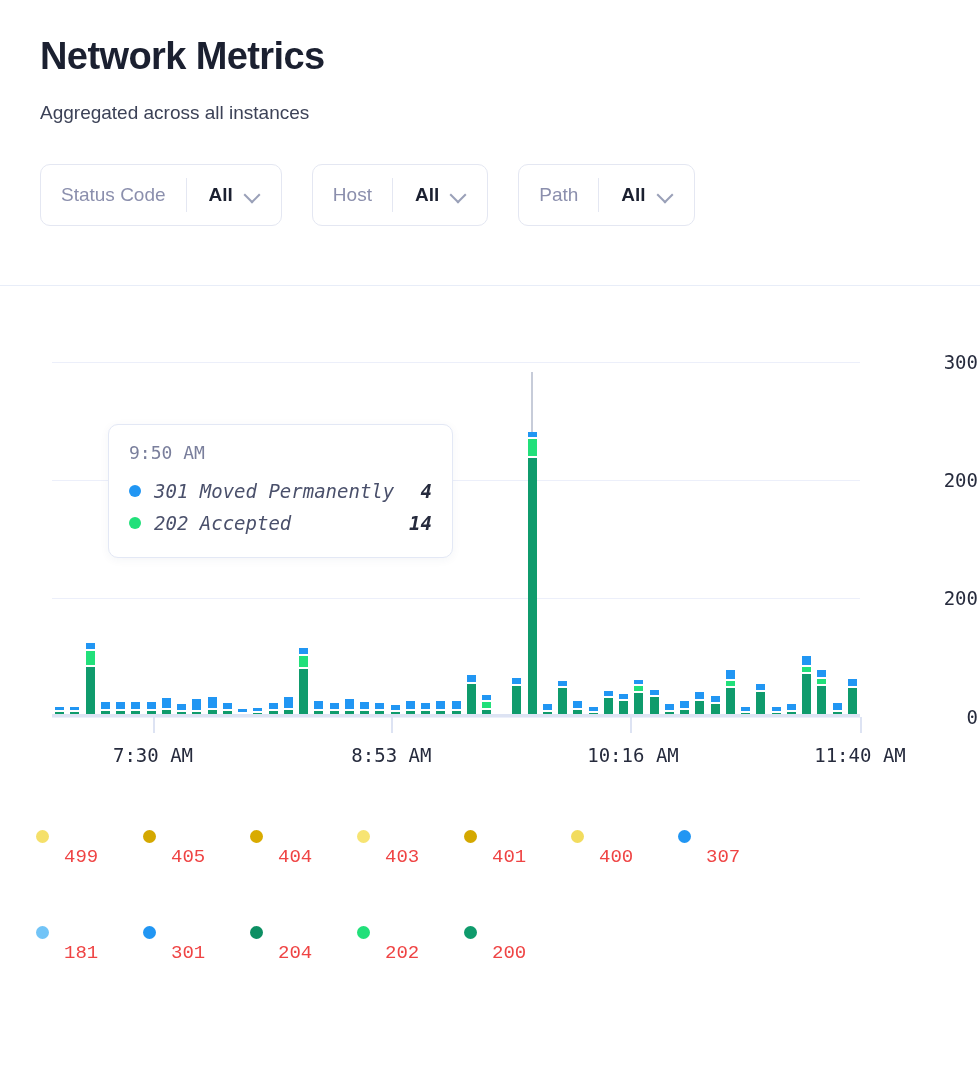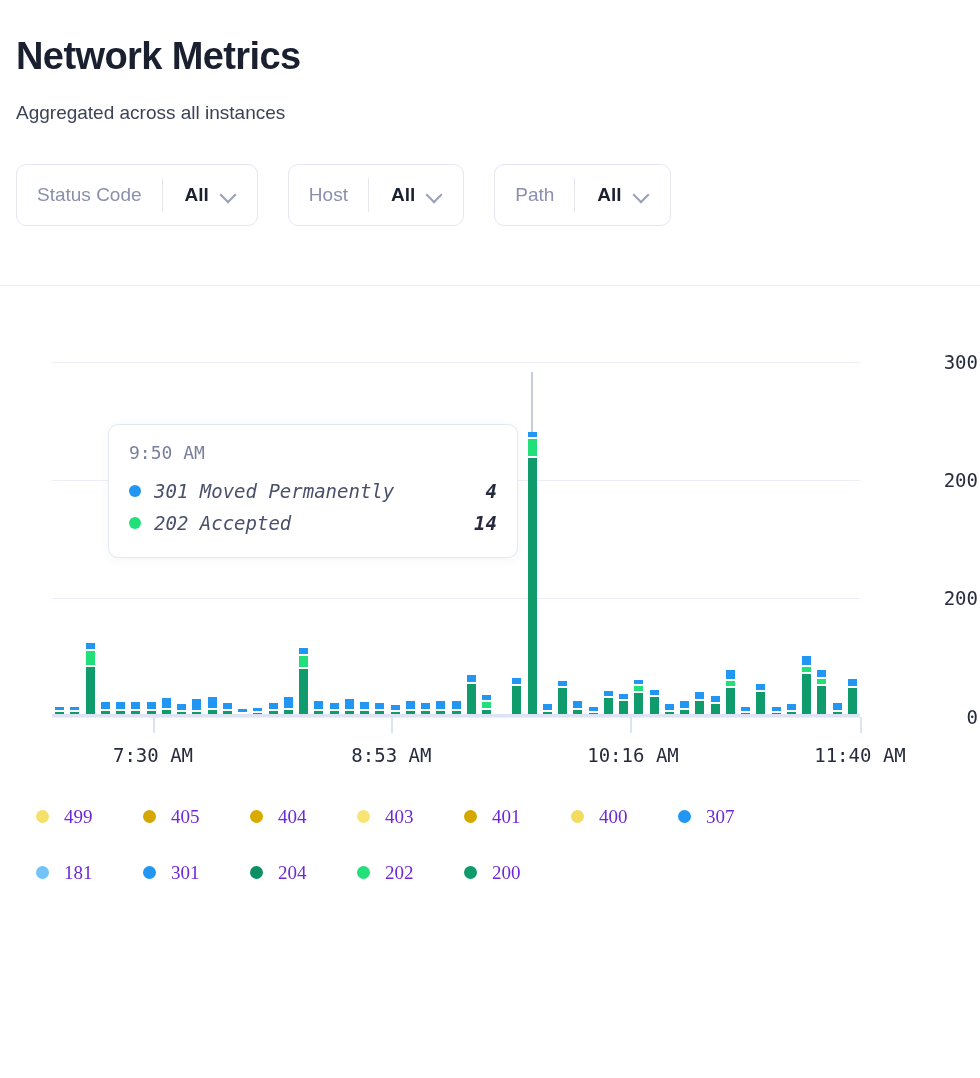--- a/index.html
+++ b/index.html
@@ -6,21 +6,21 @@
   html, body {
     width: 980px;
     height: 1078px;
     background: #ffffff;
     font-family: "Liberation Sans", sans-serif;
     -webkit-font-smoothing: antialiased;
   }
   .page { position: relative; width: 980px; height: 1078px; overflow: hidden; }
 
   
-  .header { padding: 36px 36px 0 16px; }
+  .header { padding: 36px 36px 0 40px; }
   .page-title {
     font-size: 38px;
     font-weight: 700;
     color: #1b2030;
     letter-spacing: -0.6px;
     line-height: 1.1;
   }
   .page-subtitle {
     margin-top: 24px;
     font-size: 19px;
@@ -205,23 +205,24 @@
     display: flex;
     align-items: center;
     width: 107px;
     cursor: pointer;
   }
   .legend-item .lg-dot {
     width: 13px; height: 13px; border-radius: 50%;
     flex: 0 0 13px; margin-right: 15px;
   }
   .legend-item .lg-label {
-    font-family: Liberation Serif, serif;
+    font-family: Liberation Mono, monospace;
     font-size: 19px;
-    color: #6d28d9;
+    color: #ef4444;
+    margin-top: 40px;
   }
 </style>
 </head>
 <body>
 
 <div class="page">
 
   <div class="header">
     <div class="page-title">Network Metrics</div>
     <div class="page-subtitle">Aggregated across all instances</div>
@@ -559,21 +560,21 @@
           <div class="xtick" style="left: 577.72px;"></div>
           <div class="xtick" style="left: 808px;"></div>
         </div>
       <div class="xlabels" id="xlabels">
           <div class="xlabel" style="left: 117px;">7:30 AM</div>
           <div class="xlabel" style="left: 355.36px;">8:53 AM</div>
           <div class="xlabel" style="left: 597px;">10:16 AM</div>
           <div class="xlabel" style="left: 824px;">11:40 AM</div>
         </div>
 
-      <div class="tooltip" id="tooltip" style="left: 72px; top: 62px; width: 410px;">
+      <div class="tooltip" id="tooltip" style="left: 72px; top: 62px; width: 345px;">
         <div class="tt-time">9:50 AM</div>
         <div id="tt-rows">
             <div class="tt-row">
               <span class="tt-dot" style="background: rgb(33, 150, 243);"></span>
               <span class="tt-name">301 Moved Permanently</span>
               <span class="tt-val">4</span>
             </div>
             <div class="tt-row">
               <span class="tt-dot" style="background: rgb(33, 224, 122);"></span>
               <span class="tt-name">202 Accepted</span>

